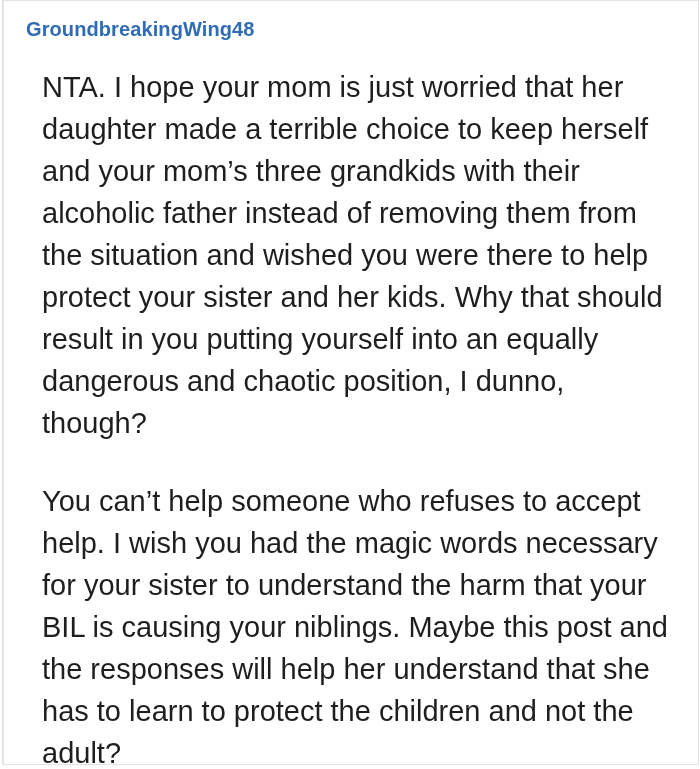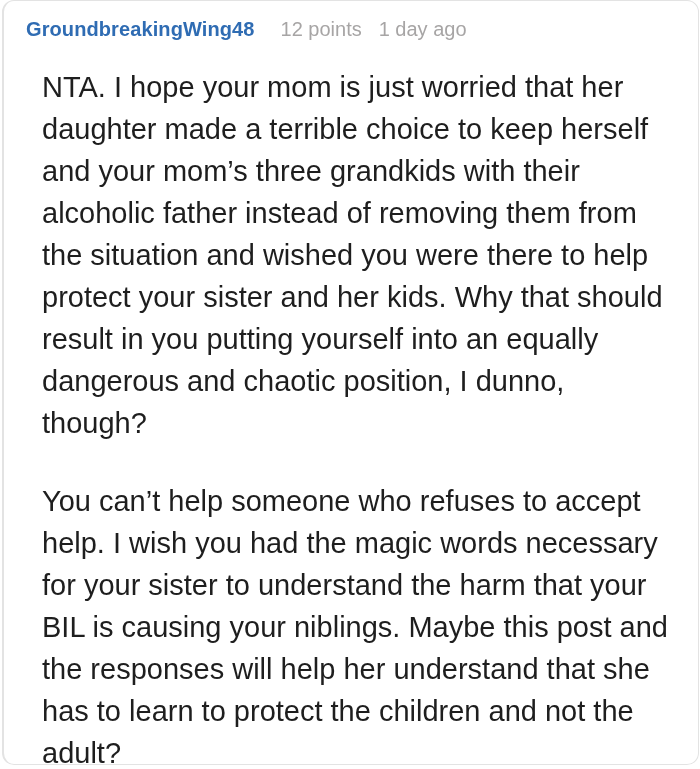--- a/index.html
+++ b/index.html
@@ -1,15 +1,15 @@
 <!DOCTYPE html>
 <html style="--username-blue: #2f6cb3; --meta-gray: #a7a5a5; --body-text: #1e1e1e; --border-gray: #e3e3e3;"><head>
 <meta charset="utf-8">
 <style>
-  * { margin: 0; padding: 0; box-sizing: border-box; border-radius: 12px; }
+  * { margin: 0; padding: 0; box-sizing: border-box; }
   html, body {
     width: 700px;
     height: 769px;
     background: #ffffff;
     font-family: "Liberation Sans", "DejaVu Sans", sans-serif;
     overflow: hidden;
   }
   .comment-card {
     position: absolute;
     left: 2px;
@@ -59,24 +59,20 @@
     white-space: pre-line;
     margin: 0 0 36px 16px;
   }
 </style>
 </head>
 <body>
 
 <div class="comment-card">
   <div class="comment-header">
     <a class="username">GroundbreakingWing48</a>
-    <div class="meta-group">
-      <span class="meta">12 points</span>
-      <span class="meta">1 day ago</span>
-    </div>
   </div>
 
   <div class="comment-body">
     <p>NTA. I hope your mom is just worried that her
 daughter made a terrible choice to keep herself
 and your mom’s three grandkids with their
 alcoholic father instead of removing them from
 the situation and wished you were there to help
 protect your sister and her kids. Why that should
 result in you putting yourself into an equally

